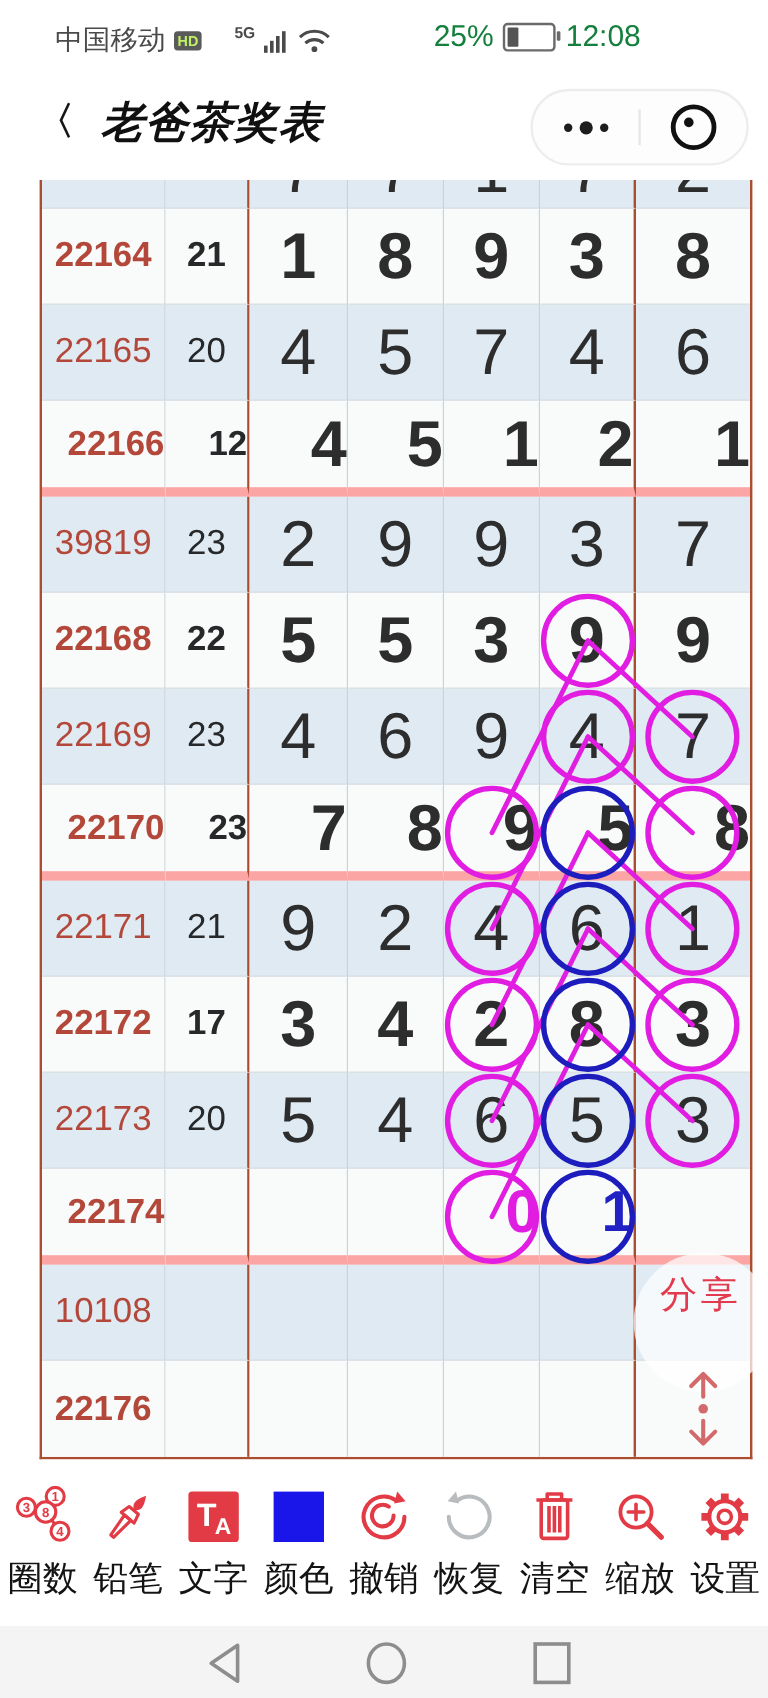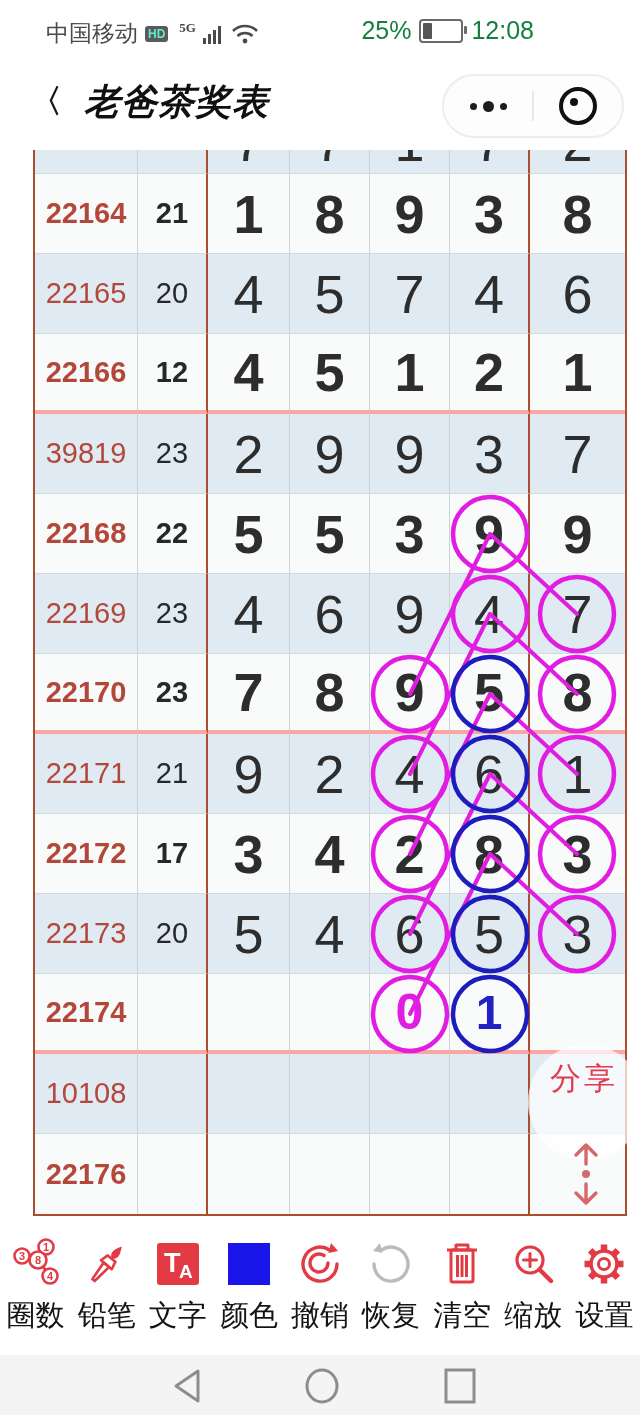--- a/index.html
+++ b/index.html
@@ -4,23 +4,23 @@
 <style>
   html,body{margin:0;padding:0;}
   body{width:640px;height:1415px;position:relative;background:#ffffff;
        font-family:"Liberation Sans","DejaVu Sans",sans-serif;overflow:hidden;}
   .abs{position:absolute;}
 
   
   .status-bar{top:0;left:0;width:548px;height:64px;background:#fff;}
   .sb-left{left:46px;top:18px;display:flex;align-items:center;gap:7px;color:#4a4a4a;}
   .sb-carrier{font-size:23px;}
-  .hd-badge{background:#5a5a5a;color:#5eead4;font-size:12px;font-weight:bold;
+  .hd-badge{background:#5a5a5a;color:#bef264;font-size:12px;font-weight:bold;
             border-radius:3px;padding:1px 3px;line-height:14px;}
-  .sb-5g{font-size:13px;font-weight:bold;margin-left:4px;transform:translateY(-6px);font-family:Liberation Serif, serif;}
+  .sb-5g{font-size:13px;font-weight:bold;margin-left:20px;transform:translateY(-6px);}
   .sb-right{right:14px;top:16px;display:flex;align-items:center;gap:8px;color:#15803d;font-size:25px;}
   .battery{width:40px;height:20px;border:2px solid #6a6a6a;border-radius:4px;position:relative;}
   .battery .fill{position:absolute;left:2px;top:2px;bottom:2px;width:9px;background:#555;border-radius:1px;}
   .battery .nub{position:absolute;right:-6px;top:5px;width:3px;height:8px;background:#6a6a6a;border-radius:1px;}
 
   
   .nav-bar{top:64px;left:0;width:640px;height:86px;background:#fff;}
   .back-btn{left:30px;top:16px;font-size:32px;font-weight:bold;color:#161616;cursor:pointer;}
   .nav-title{left:84px;top:14px;font-size:36px;font-weight:bold;color:#101010;letter-spacing:1px;font-style:italic;}
   .capsule{right:16px;top:10px;width:178px;height:60px;border:2px solid #ededed;border-radius:32px;
@@ -39,21 +39,21 @@
          border-left:2px solid #ab4d2f;border-right:2px solid #ab4d2f;border-bottom:2px solid #ab4d2f;}
   .t-row{display:grid;grid-template-columns:103px 70px 82px 80px 80px 80px 95px;height:80px;}
   .t-row.partial{height:24px;}
   .t-row.blue .cell{background:#dfeaf2;}
   .t-row.white .cell{background:#f9fbfa;font-weight:bold;}
   .cell{border-right:1px solid #ccd3d7;border-bottom:1px solid #d3d9dc;
         display:flex;align-items:center;justify-content:center;box-sizing:border-box;
         position:relative;overflow:visible;}
   .cell.red-r{border-right:2px solid #ab4d2f;}
   .cell:last-child{border-right:none;}
-  .t-row.group-end .cell{border-bottom:4px solid #fca5a5;}
+  .t-row.group-end .cell{border-bottom:8px solid #fca5a5;justify-content:flex-end;}
   .t-row:last-child .cell{border-bottom:none;}
   .period{font-size:29px;color:#b3483a;}
   .sum{font-size:29px;color:#26282a;}
   .digit{font-size:54px;color:#2d2d2d;}
   .t-row.partial .cell{overflow:hidden;}
   .t-row.partial .digit{position:absolute;left:0;right:0;bottom:4px;height:54px;line-height:54px;text-align:center;}
   .digit.mag{color:#e11de1;font-size:50px;}
   .digit.blu{color:#2121c4;font-size:48px;}
   .overlay-svg{left:0;top:0;pointer-events:none;}
 

